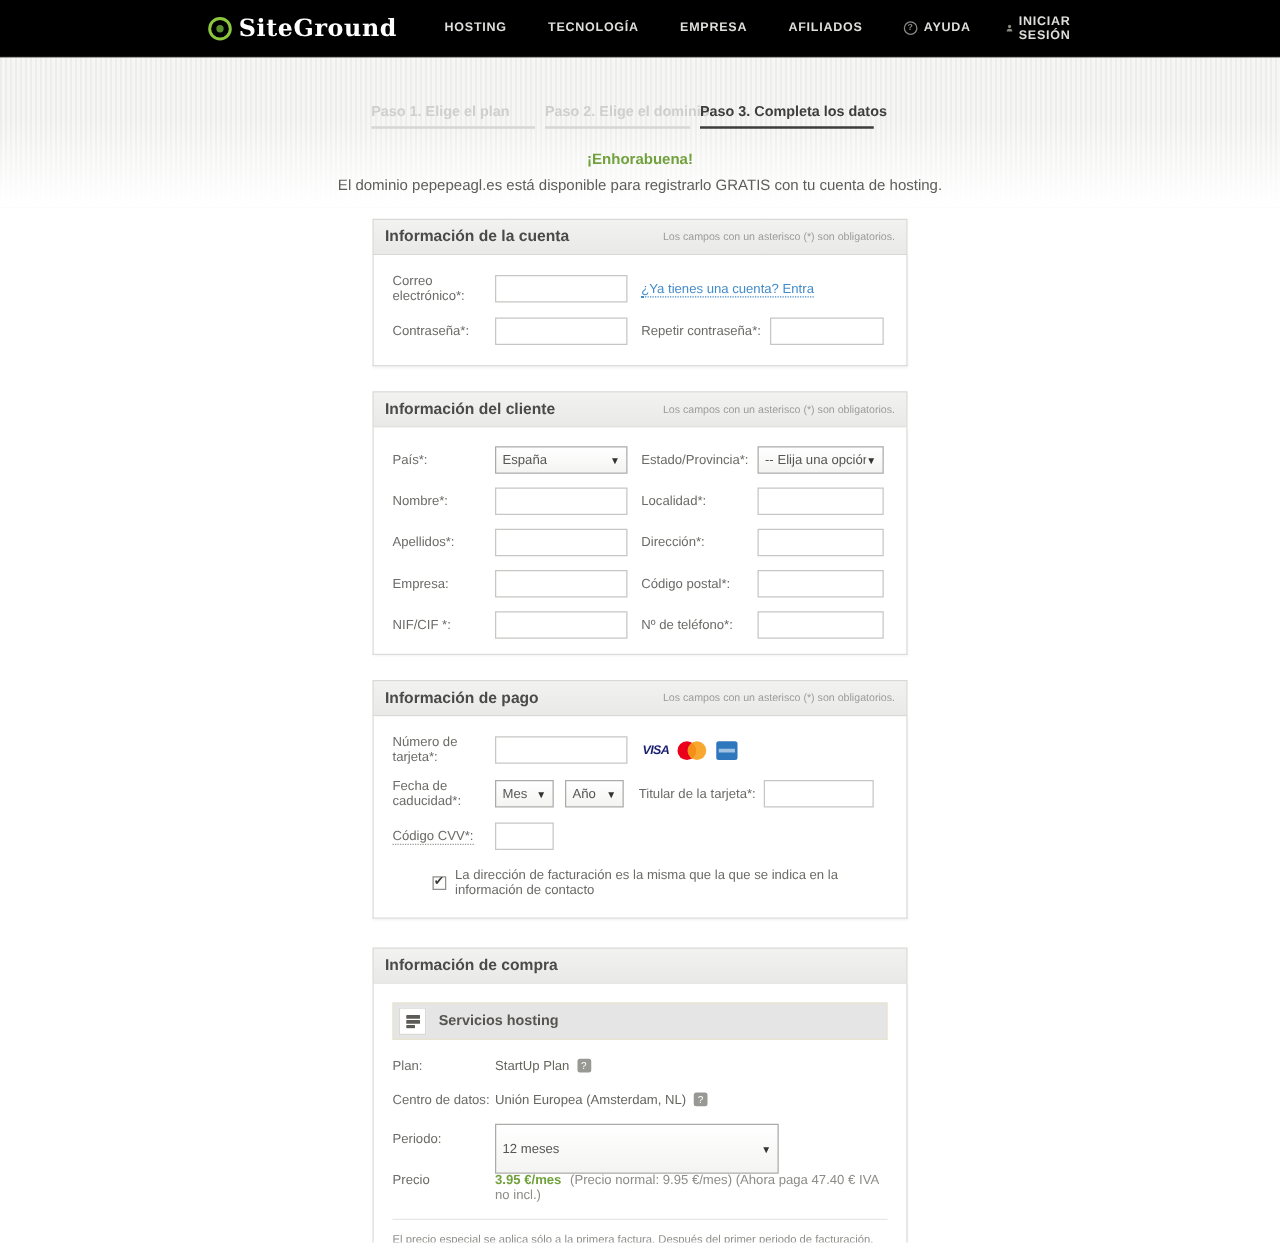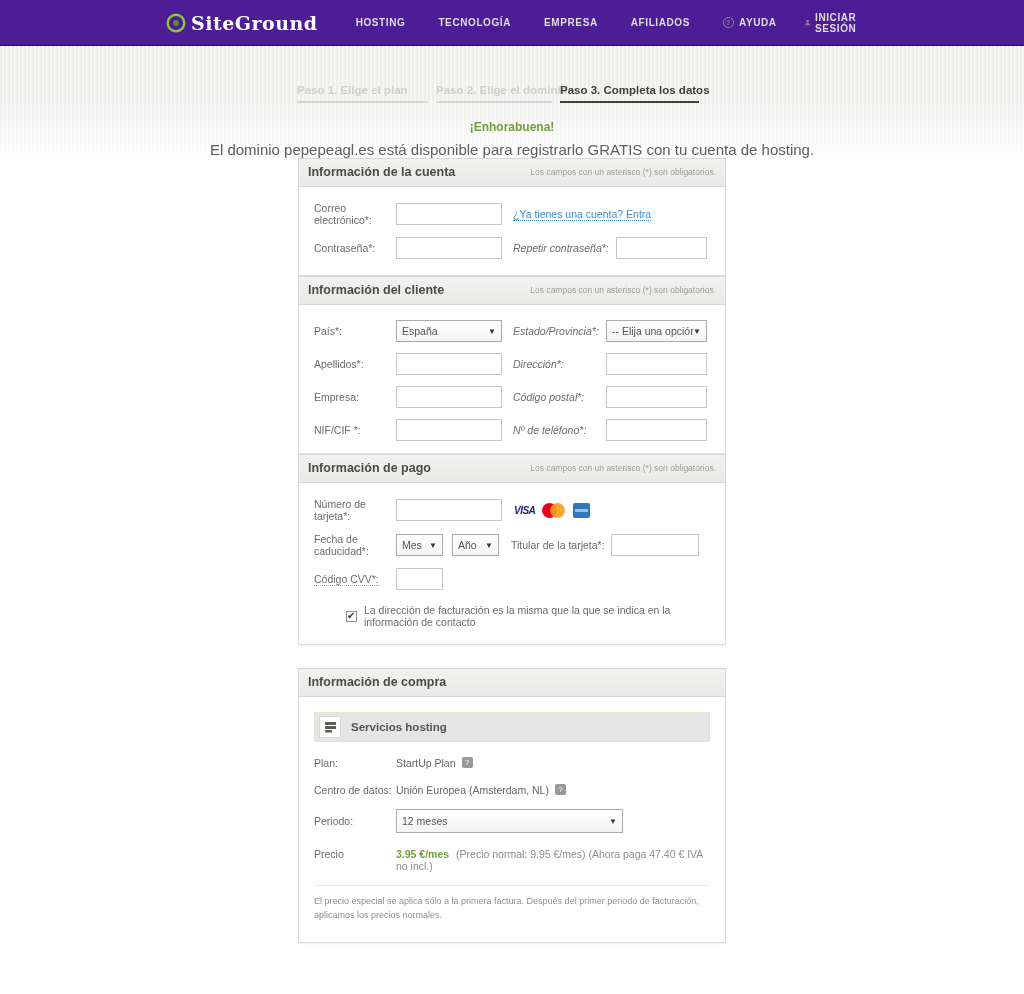--- a/index.html
+++ b/index.html
@@ -4,21 +4,21 @@
 <style>
   * { margin:0; padding:0; box-sizing:border-box; }
   html,body { width:1024px; }
   body {
     height:994px; overflow:hidden;
     font-family:"Liberation Sans","DejaVu Sans",sans-serif;
     background:#fff;
   }
   
   .nav {
-    height:46px; background:#4c1d95; border-bottom:1px solid #1d1c19;
+    height:46px; background:#000000; border-bottom:1px solid #1d1c19;
     display:flex; align-items:center; padding:0 0 0 165px;
   }
   .brand { display:flex; align-items:center; margin-right:38px; cursor:pointer; }
   .brand-icon { width:22px; height:22px; margin-right:4px; }
   .brand-text { color:#fff; font-size:19px; font-weight:bold; letter-spacing:0.5px; font-family:"DejaVu Serif",serif; }
   .nav-items { display:flex; align-items:center; }
   .nav-item { color:#dededa; font-size:10px; font-weight:bold; letter-spacing:0.6px; margin-right:33px; cursor:pointer; }
   .nav-right { margin-left:auto; display:flex; align-items:center; padding-right:172px; }
   .nav-right .nav-item { margin-right:0; display:flex; align-items:center; }
   .nav-right .nav-item + .nav-item { margin-left:28px; }
@@ -34,37 +34,37 @@
     margin-bottom:-112px;
   }
   
   .steps { width:430px; margin:30px auto 0; display:flex; gap:8px; position:relative; }
   .step { font-size:11.5px; font-weight:bold; padding-bottom:5px; border-bottom:2px solid #d6d6d4; color:#cfcfcc; cursor:pointer; white-space:nowrap; }
   .step1 { width:131px; } .step2 { width:116px; } .step3 { width:139px; }
   .step.active { color:#3f3e3a; border-bottom-color:#3f3e3a; cursor:default; }
   
   .congrats { text-align:center; margin-top:17px; }
   .congrats-title { color:#71a13c; font-weight:bold; font-size:12px; }
-  .congrats-text { color:#5d5d5a; font-size:15px; margin-top:7px;text-align:center; }
+  .congrats-text { color:#5d5d5a; font-size:12px; margin-top:7px;text-align:center; }
   
   .section { width:428px; margin:0 auto; }
-  .sec-gap { }
+  .sec-gap { margin-top:20px; }
   .sec-head {
     display:flex; justify-content:space-between; align-items:center;
     background:linear-gradient(#f2f2f1,#e9e9e8); border:1px solid #d8d8d6;
     padding:6px 9px 7px; box-shadow:0 1px 1px rgba(0,0,0,0.05);
   }
   .sec-title { font-size:12.5px; font-weight:bold; color:#4a4a47; }
   .sec-note { font-size:8.5px; color:#9c9c99; }
   .sec-body { border:1px solid #dcdcda; border-top:none; background:#fff; padding:15px 15px 8px; box-shadow:0 1px 2px rgba(0,0,0,0.06); }
   
   .frow { display:flex; align-items:center; margin-bottom:11px; font-size:10.5px; color:#6b6b68; }
   .lab-l { width:82px; flex:none; }
   .fld-l { width:106px; flex:none; }
-  .lab-r { width:93px; flex:none; margin-left:11px;font-style:italic; }
+  .lab-r { width:93px; flex:none; margin-left:11px; }
   .fld-r { width:101px; flex:none; }
   input.txt { width:100%; height:22px; border:1px solid #c6c6c4; background:#fff; padding:0 4px; font-size:11px; color:#444; }
   .link { color:#428bca; font-size:10.5px; border-bottom:1px dotted #428bca; cursor:pointer; margin-left:11px; white-space:nowrap; }
   .selbox { height:22px; border:1px solid #ababa9; background:linear-gradient(#fff,#f4f4f3); display:flex; align-items:center; justify-content:space-between; padding:0 5px; font-size:10.5px; color:#555; cursor:pointer; }
   .selbox .car { font-size:8px; color:#333; }
   .dotted { border-bottom:1px dotted #9a9a97; display:inline-block; }
   
   .cards { display:flex; align-items:center; margin-left:12px; gap:7px; }
   .visa { font-size:10px; font-weight:bold; font-style:italic; color:#1a1f71; letter-spacing:-0.5px; }
   .mc { position:relative; width:24px; height:15px; }
@@ -174,20 +174,26 @@
       </span>
       <span class="lab-r">Estado/Provincia*:</span>
       <span class="fld-r">
         <div class="selbox">
           <span style="overflow:hidden;white-space:nowrap;">-- Elija una opción --</span>
           <span class="car">▼</span>
         </div>
       </span>
     </div>
     <div class="frow">
+      <span class="lab-l">Nombre*:</span>
+      <span class="fld-l"><input class="txt" type="text" style=""></span>
+      <span class="lab-r">Localidad*:</span>
+      <span class="fld-r"><input class="txt" type="text" style=""></span>
+    </div>
+    <div class="frow">
       <span class="lab-l">Apellidos*:</span>
       <span class="fld-l"><input class="txt" type="text" style=""></span>
       <span class="lab-r">Dirección*:</span>
       <span class="fld-r"><input class="txt" type="text" style=""></span>
     </div>
     <div class="frow">
       <span class="lab-l">Empresa:</span>
       <span class="fld-l"><input class="txt" type="text" style=""></span>
       <span class="lab-r">Código postal*:</span>
       <span class="fld-r"><input class="txt" type="text" style=""></span>
@@ -275,21 +281,21 @@
     <div class="prow">
       <span class="plab">Centro de datos:</span>
       <span class="pval">
         <span>Unión Europea (Amsterdam, NL)</span>
         <span class="qbadge">?</span>
       </span>
     </div>
     <div class="prow">
       <span class="plab" style="padding-top:6px;">Periodo:</span>
       <span class="sel-period">
-        <div class="selbox" style="height:24px;">
+        <div class="selbox" style="height:40px;">
           <span>12 meses</span>
           <span class="car">▼</span>
         </div>
       </span>
     </div>
     <div class="prow">
       <span class="plab">Precio</span>
       <span class="pval" style="display:inline;">
         <span class="price-green">3.95 €/mes</span>
         <span class="price-gray">(Precio normal: 9.95 €/mes) (Ahora paga 47.40 € IVA no incl.)</span>

